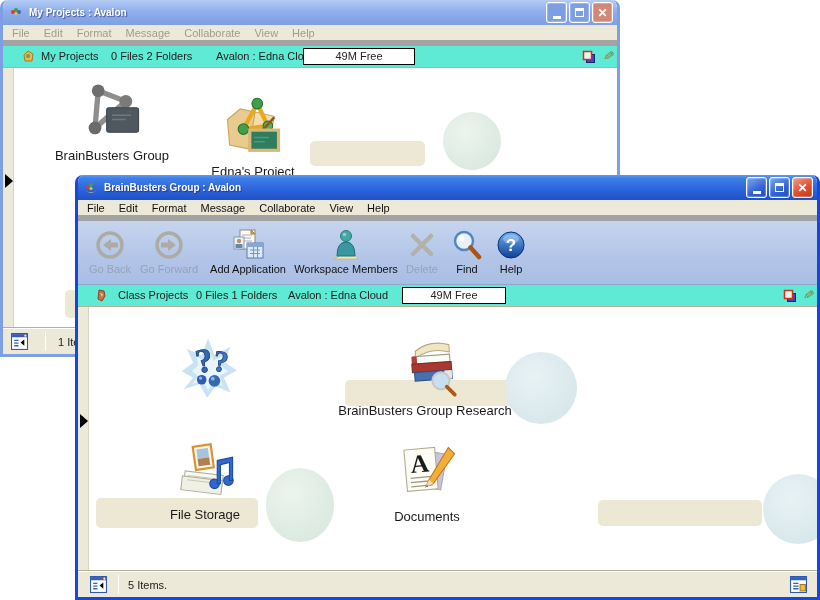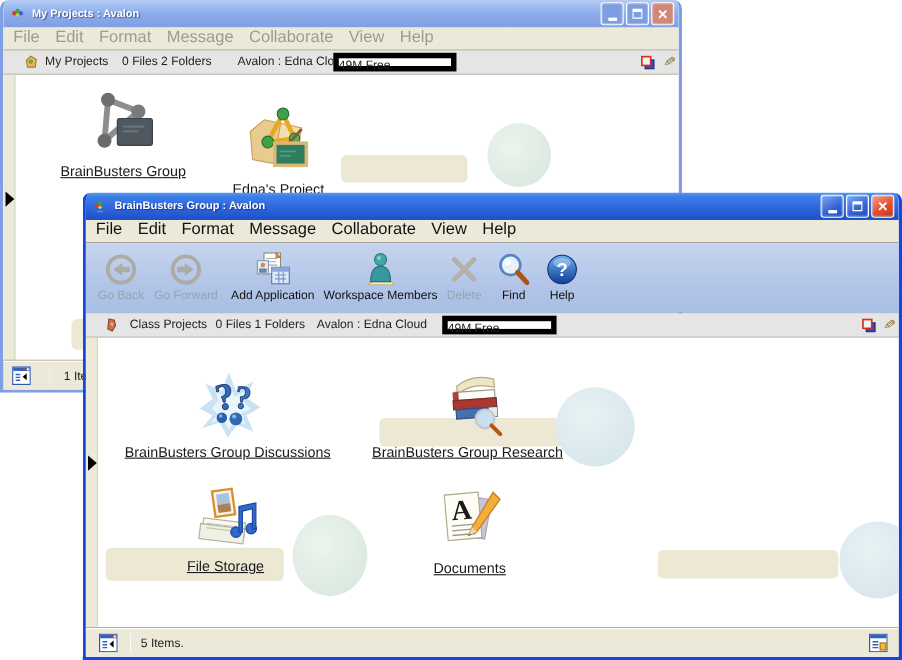--- a/index.html
+++ b/index.html
@@ -23,51 +23,51 @@
           align-items:center;justify-content:center;border:1px solid #fff;
           box-shadow:inset 0 0 0 1px rgba(255,255,255,.25);}
   .win2 .btn-min,.win2 .btn-max{background:linear-gradient(150deg,#7DA8F2,#3462D2 60%,#2450B8);}
   .win2 .btn-close{background:linear-gradient(150deg,#F0A088,#E05030 55%,#C03818);}
   .win1 .btn-min,.win1 .btn-max{background:#7E9EE4;}
   .win1 .btn-close{background:#D08878;}
   .glyph-min{width:8px;height:3px;background:#fff;margin-top:10px;}
   .glyph-max{width:9px;height:9px;border:1px solid #fff;border-top:3px solid #fff;}
   .glyph-close{color:#fff;font-size:12px;font-weight:bold;line-height:1;}
 
-  .menubar{height:21px;flex:0 0 21px;background:#ECE9D8;display:flex;
-           padding-left:9px;font-size:15px;border-bottom:1px solid #a3a3a3;}
+  .menubar{height:21px;flex:0 0 21px;background:#ECE9D8;display:flex;align-items:center;
+           padding-left:9px;font-size:11px;border-bottom:6px solid #a3a3a3;}
   .menubar span{margin-right:14px;}
   .win1 .menubar span{color:#9E9C90;}
   .win2 .menubar span{color:#111;}
 
   .toolbar{height:64px;flex:0 0 64px;background:linear-gradient(180deg,#C6D5EE 0%,#B2C5E8 60%,#A9BEE4 100%);
            border-bottom:1px solid #8FA6CC;display:flex;align-items:flex-start;padding:5px 0 0 6px;}
   .tbtn{display:flex;flex-direction:column;align-items:center;font-size:11px;color:#111;}
   .tbtn .ticon{height:37px;display:flex;align-items:center;justify-content:center;}
   .tbtn.disabled{color:#97A2B6;}
 
-  .infobar{height:22px;flex:0 0 22px;background:#e5e5e5;border-bottom:1px solid #B4B09A;
+  .infobar{height:22px;flex:0 0 22px;background:#5eead4;border-bottom:1px solid #B4B09A;
            position:relative;font-size:11px;color:#222;}
   .infobar .abs{position:absolute;top:4px;white-space:nowrap;}
-  .free-box{position:absolute;top:2px;height:17px;background:#fff;border:5px solid #000000;
-            text-align:left;line-height:15px;font-size:11px;}
+  .free-box{position:absolute;top:2px;height:17px;background:#fff;border:1px solid #000000;
+            text-align:center;line-height:15px;font-size:11px;}
 
   .content{position:relative;flex:1;background:#fff;overflow:hidden;}
   .side-strip{position:absolute;left:0;top:0;bottom:0;width:11px;background:#ECE9D8;
               border-right:1px solid #D8D4C4;}
   .expander{position:absolute;left:2px;width:0;height:0;border-top:7px solid transparent;
             border-bottom:7px solid transparent;border-left:8px solid #000;cursor:pointer;}
 
   .wm-rect{position:absolute;background:#EDE8D4;border-radius:5px;}
   .wm-circle{position:absolute;border-radius:50%;
              background:radial-gradient(circle at 38% 35%,#ECF4EE,#DFECE4 55%,#D6E7DC);}
   .wm-circle.blue{background:radial-gradient(circle at 40% 35%,#E8F2F4,#DCEAEE 55%,#D2E4EA);}
 
   .ditem{position:absolute;display:flex;flex-direction:column;align-items:center;cursor:pointer;}
-  .ditem .dlabel{margin-top:2px;font-size:13px;color:#1a1a1a;white-space:nowrap;text-decoration:underline;}
+  .ditem .dlabel{margin-top:2px;font-size:13px;color:#1a1a1a;white-space:nowrap;}
 
   .statusbar{height:26px;flex:0 0 26px;background:#ECE9D8;border-top:1px solid #fff;
              box-shadow:0 -1px 0 #B4B09A;position:relative;font-size:11px;color:#222;}
   .statusbar .sb-icon{position:absolute;top:4px;}
   .statusbar .sb-text{position:absolute;top:7px;white-space:nowrap;}
   .sb-div{position:absolute;top:3px;bottom:3px;width:1px;background:#C8C4B0;border-right:1px solid #fff;}
 </style>
 </head>
 <body>
 
@@ -313,21 +313,20 @@
         <svg width="68" height="68" viewBox="0 0 64 64">
           <polygon points="8,36 19,28 13,15 27,21 33,5 39,21 54,13 48,27 60,35 48,42 54,56 40,50 32,61 25,48 10,53 19,42" fill="#C9E3F4"></polygon>
           <polygon points="18,36 24,30 22,22 30,26 34,16 38,26 48,21 44,30 52,36 44,40 47,50 38,46 33,54 28,45 18,48 24,41" fill="#EAF5FB"></polygon>
           <text x="22" y="38" font-size="32" font-weight="bold" fill="#3568B4" stroke="#1C4478" stroke-width="0.8" font-family="Liberation Serif, serif" transform="rotate(-10 22 30)">?</text>
           <text x="38" y="36" font-size="28" font-weight="bold" fill="#4078C8" stroke="#1C4478" stroke-width="0.8" font-family="Liberation Serif, serif" transform="rotate(8 44 28)">?</text>
           <circle cx="27" cy="44" r="4.5" fill="#2C5FB0"></circle>
             <circle cx="26" cy="42.5" r="1.5" fill="#88B4E8"></circle>
           <circle cx="39" cy="45" r="5.5" fill="#3568B4"></circle>
             <circle cx="37.5" cy="43" r="1.8" fill="#88B4E8"></circle>
         </svg>
-        <span class="dlabel">BrainBusters Group Discussions</span>
       </div>
 
       <div class="ditem" style="left:237px;top:26px;width:220px">
         <svg width="68" height="68" viewBox="0 0 64 64">
           <g transform="rotate(-4 40 34)">
             <path d="M24 16 Q38 6 56 12 L56 19 Q38 13 24 23 Z" fill="#EFE6C6" stroke="#B8A878"></path>
             <rect x="22" y="21" width="34" height="7" fill="#FDFDF8" stroke="#9A9A8A"></rect>
             <rect x="20" y="21" width="5" height="7" fill="#B04038"></rect>
             <rect x="20" y="28" width="37" height="8" fill="#A83830" stroke="#7E2820"></rect>
             <rect x="22" y="36" width="35" height="8" fill="#4870B0" stroke="#2E5088"></rect>

